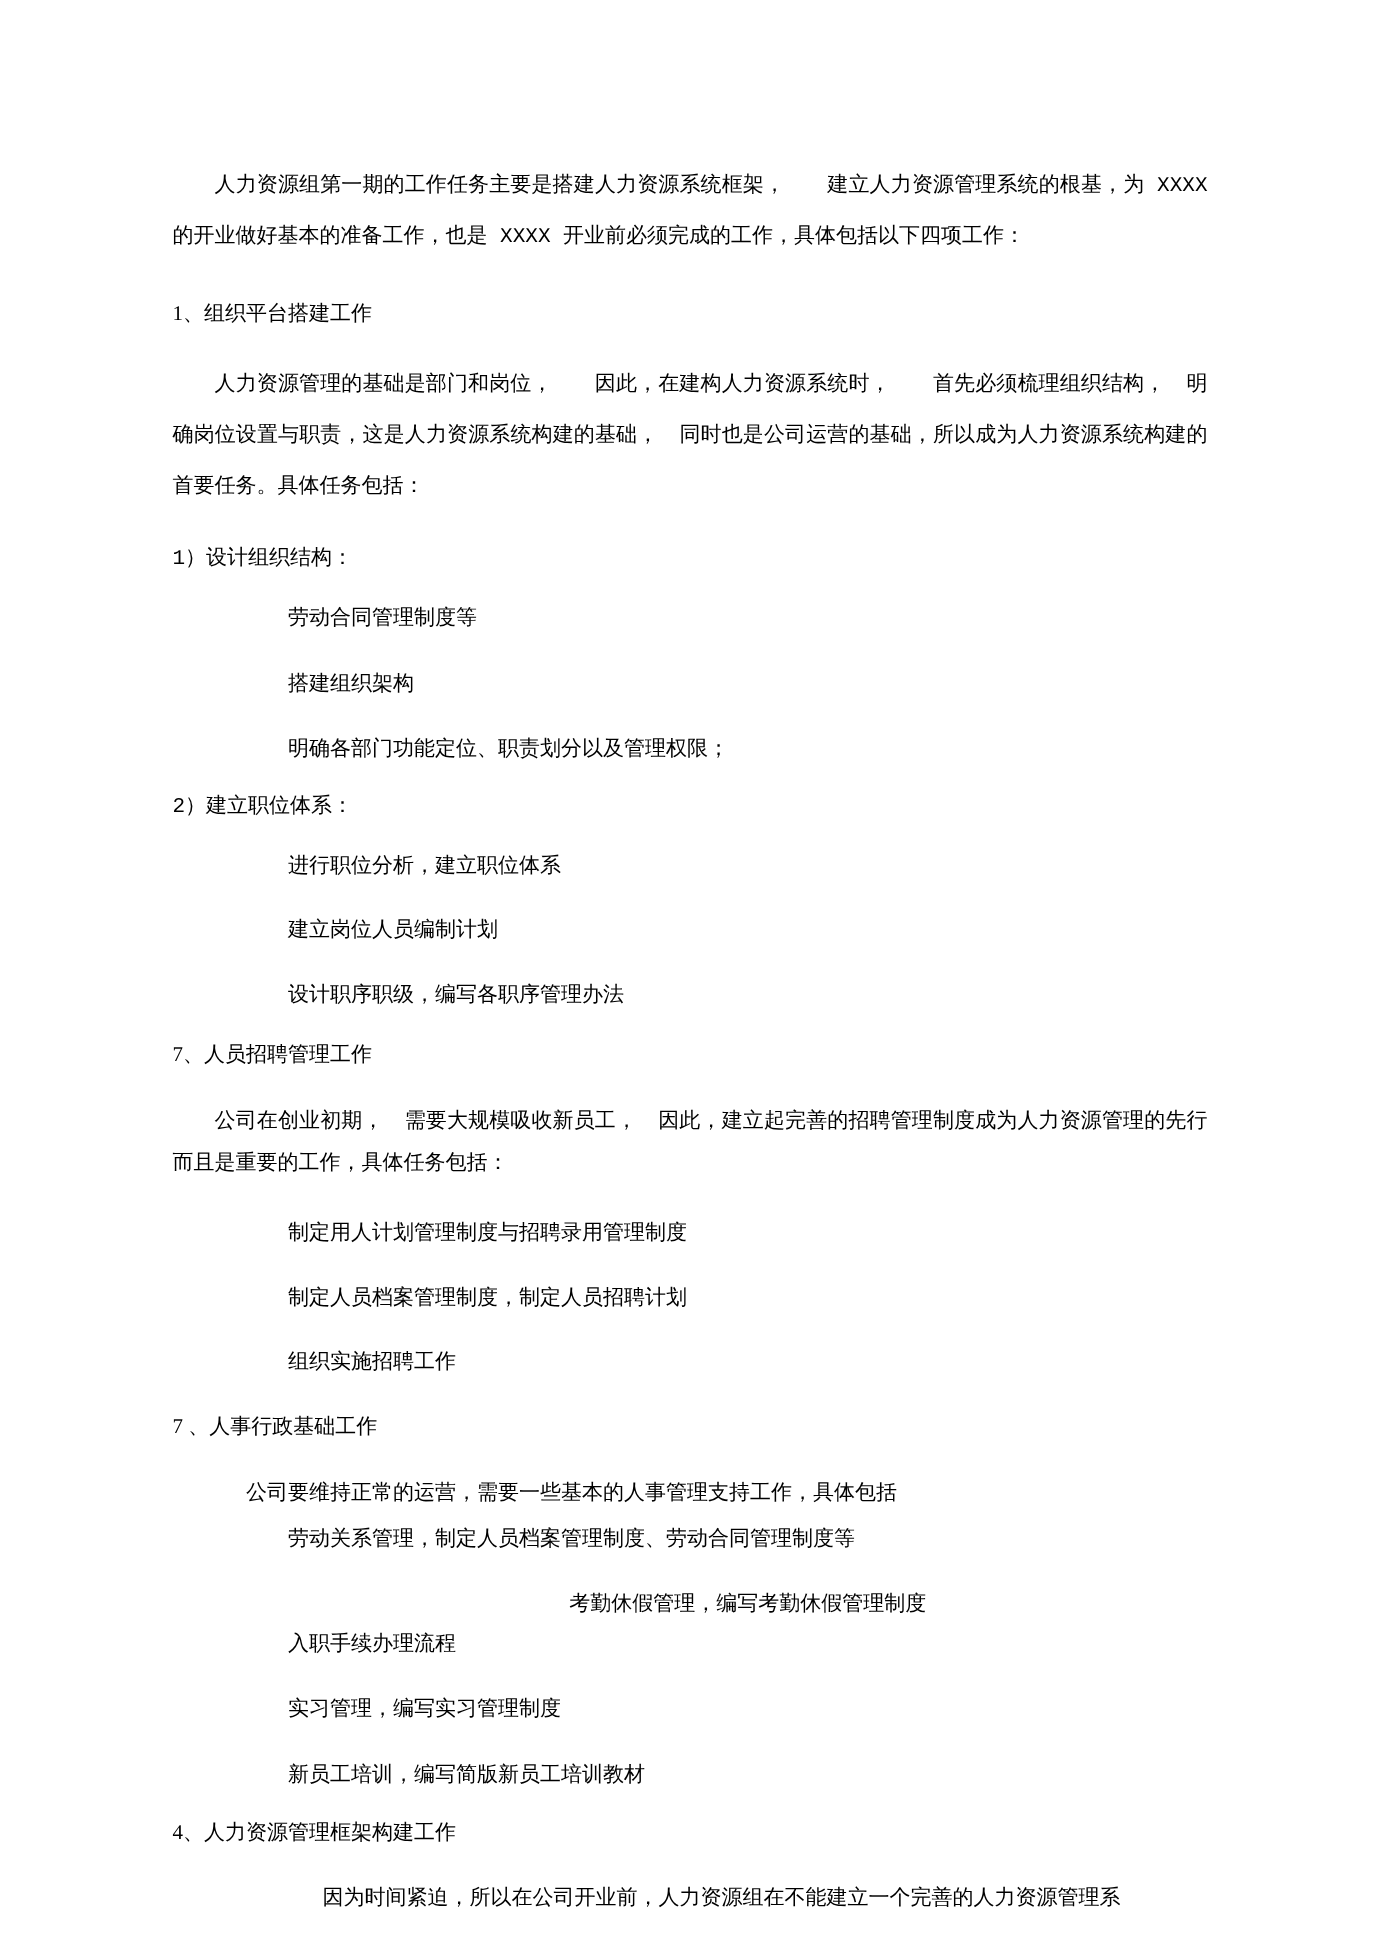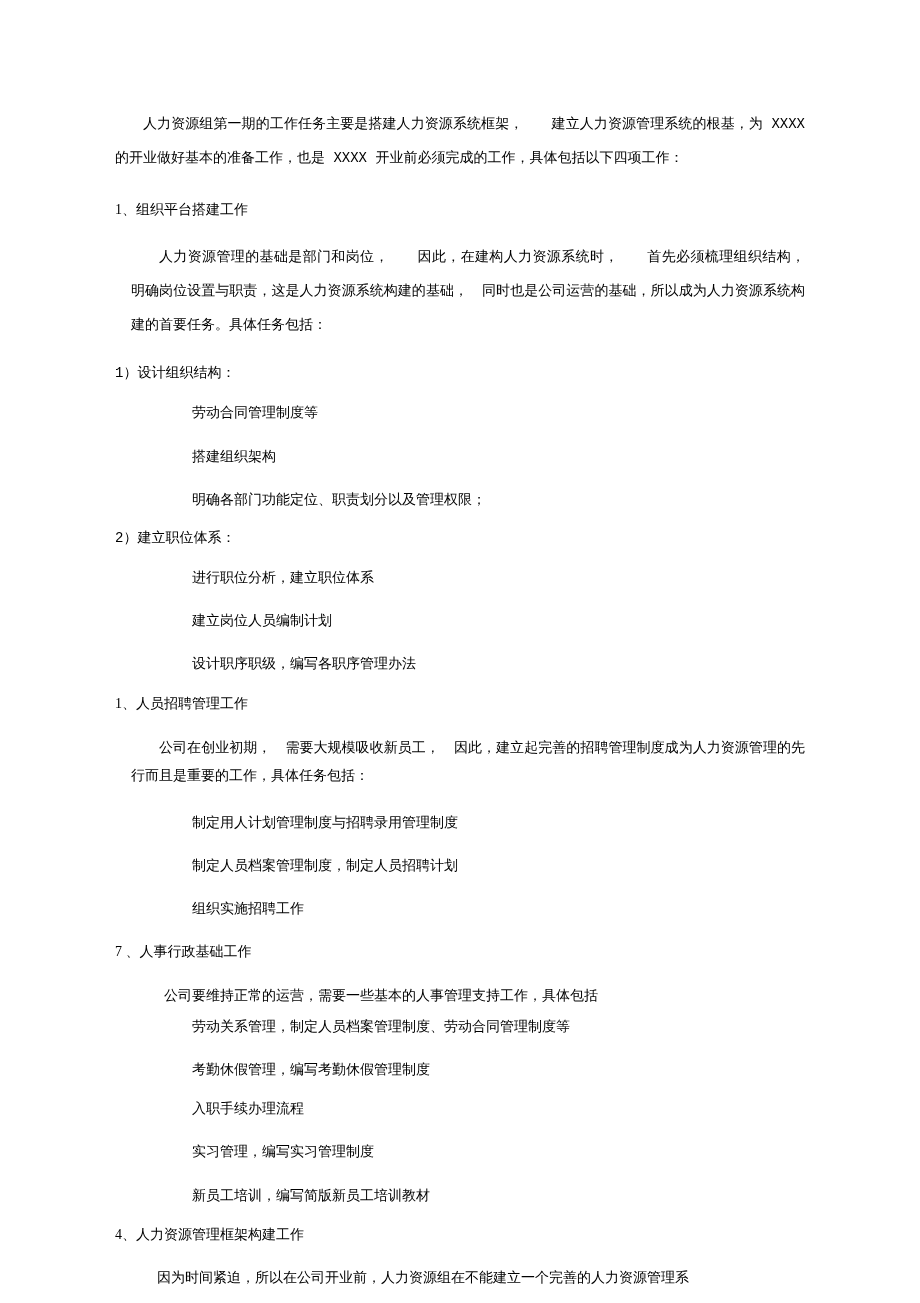--- a/index.html
+++ b/index.html
@@ -27,48 +27,49 @@
     .section-heading {
       margin-bottom: 18px;
       line-height: 1.8;
       font-family: Liberation Serif, serif;
     }
     .section-para {
       text-indent: 2em;
       margin-bottom: 20px;
       line-height: 2.4;
       text-align: justify;
-      margin-left: 16px;
     }
     .sub-heading {
       margin-bottom: 14px;
       line-height: 1.8;
       font-family: Liberation Mono, monospace;
     }
     .indent-item {
       padding-left: 5.5em;
       margin-bottom: 18px;
       line-height: 1.8;
     }
     .indent-item-tight {
       padding-left: 5.5em;
-      margin-bottom: 14px;
+      margin-bottom: 2px;
       line-height: 1.8;
+      text-align: center;
     }
     .gap-small {
       margin-bottom: 14px;
     }
     .para-block {
       text-indent: 3.5em;
       margin-bottom: 6px;
       line-height: 1.8;
     }
     .para-indent {
       text-indent: 3em;
       line-height: 1.8;
+      text-align: center;
     }
   </style>
 </head>
 <body>
 
 <div class="intro-para">人力资源组第一期的工作任务主要是搭建人力资源系统框架，　　建立人力资源管理系统的根基，为 XXXX 的开业做好基本的准备工作，也是 XXXX 开业前必须完成的工作，具体包括以下四项工作：</div>
 
 <div class="section-heading">1、组织平台搭建工作</div>
 
 <div class="section-para">人力资源管理的基础是部门和岗位，　　因此，在建构人力资源系统时，　　首先必须梳理组织结构，　明确岗位设置与职责，这是人力资源系统构建的基础，　同时也是公司运营的基础，所以成为人力资源系统构建的首要任务。具体任务包括：</div>
@@ -78,21 +79,21 @@
 <div class="indent-item">劳动合同管理制度等</div>
 <div class="indent-item">搭建组织架构</div>
 <div class="indent-item gap-small">明确各部门功能定位、职责划分以及管理权限；</div>
 
 <div class="sub-heading">2）建立职位体系：</div>
 
 <div class="indent-item">进行职位分析，建立职位体系</div>
 <div class="indent-item">建立岗位人员编制计划</div>
 <div class="indent-item gap-small">设计职序职级，编写各职序管理办法</div>
 
-<div class="section-heading">1、人员招聘管理工作</div>
+<div class="section-heading">7、人员招聘管理工作</div>
 
 <div class="section-para" style="line-height:2.0;font-family:Liberation Mono, monospace;">公司在创业初期，　需要大规模吸收新员工，　因此，建立起完善的招聘管理制度成为人力资源管理的先行而且是重要的工作，具体任务包括：</div>
 
 <div class="indent-item">制定用人计划管理制度与招聘录用管理制度</div>
 <div class="indent-item">制定人员档案管理制度，制定人员招聘计划</div>
 <div class="indent-item">组织实施招聘工作</div>
 
 <div class="section-heading">7 、人事行政基础工作</div>
 
 <div class="para-block">公司要维持正常的运营，需要一些基本的人事管理支持工作，具体包括</div>

